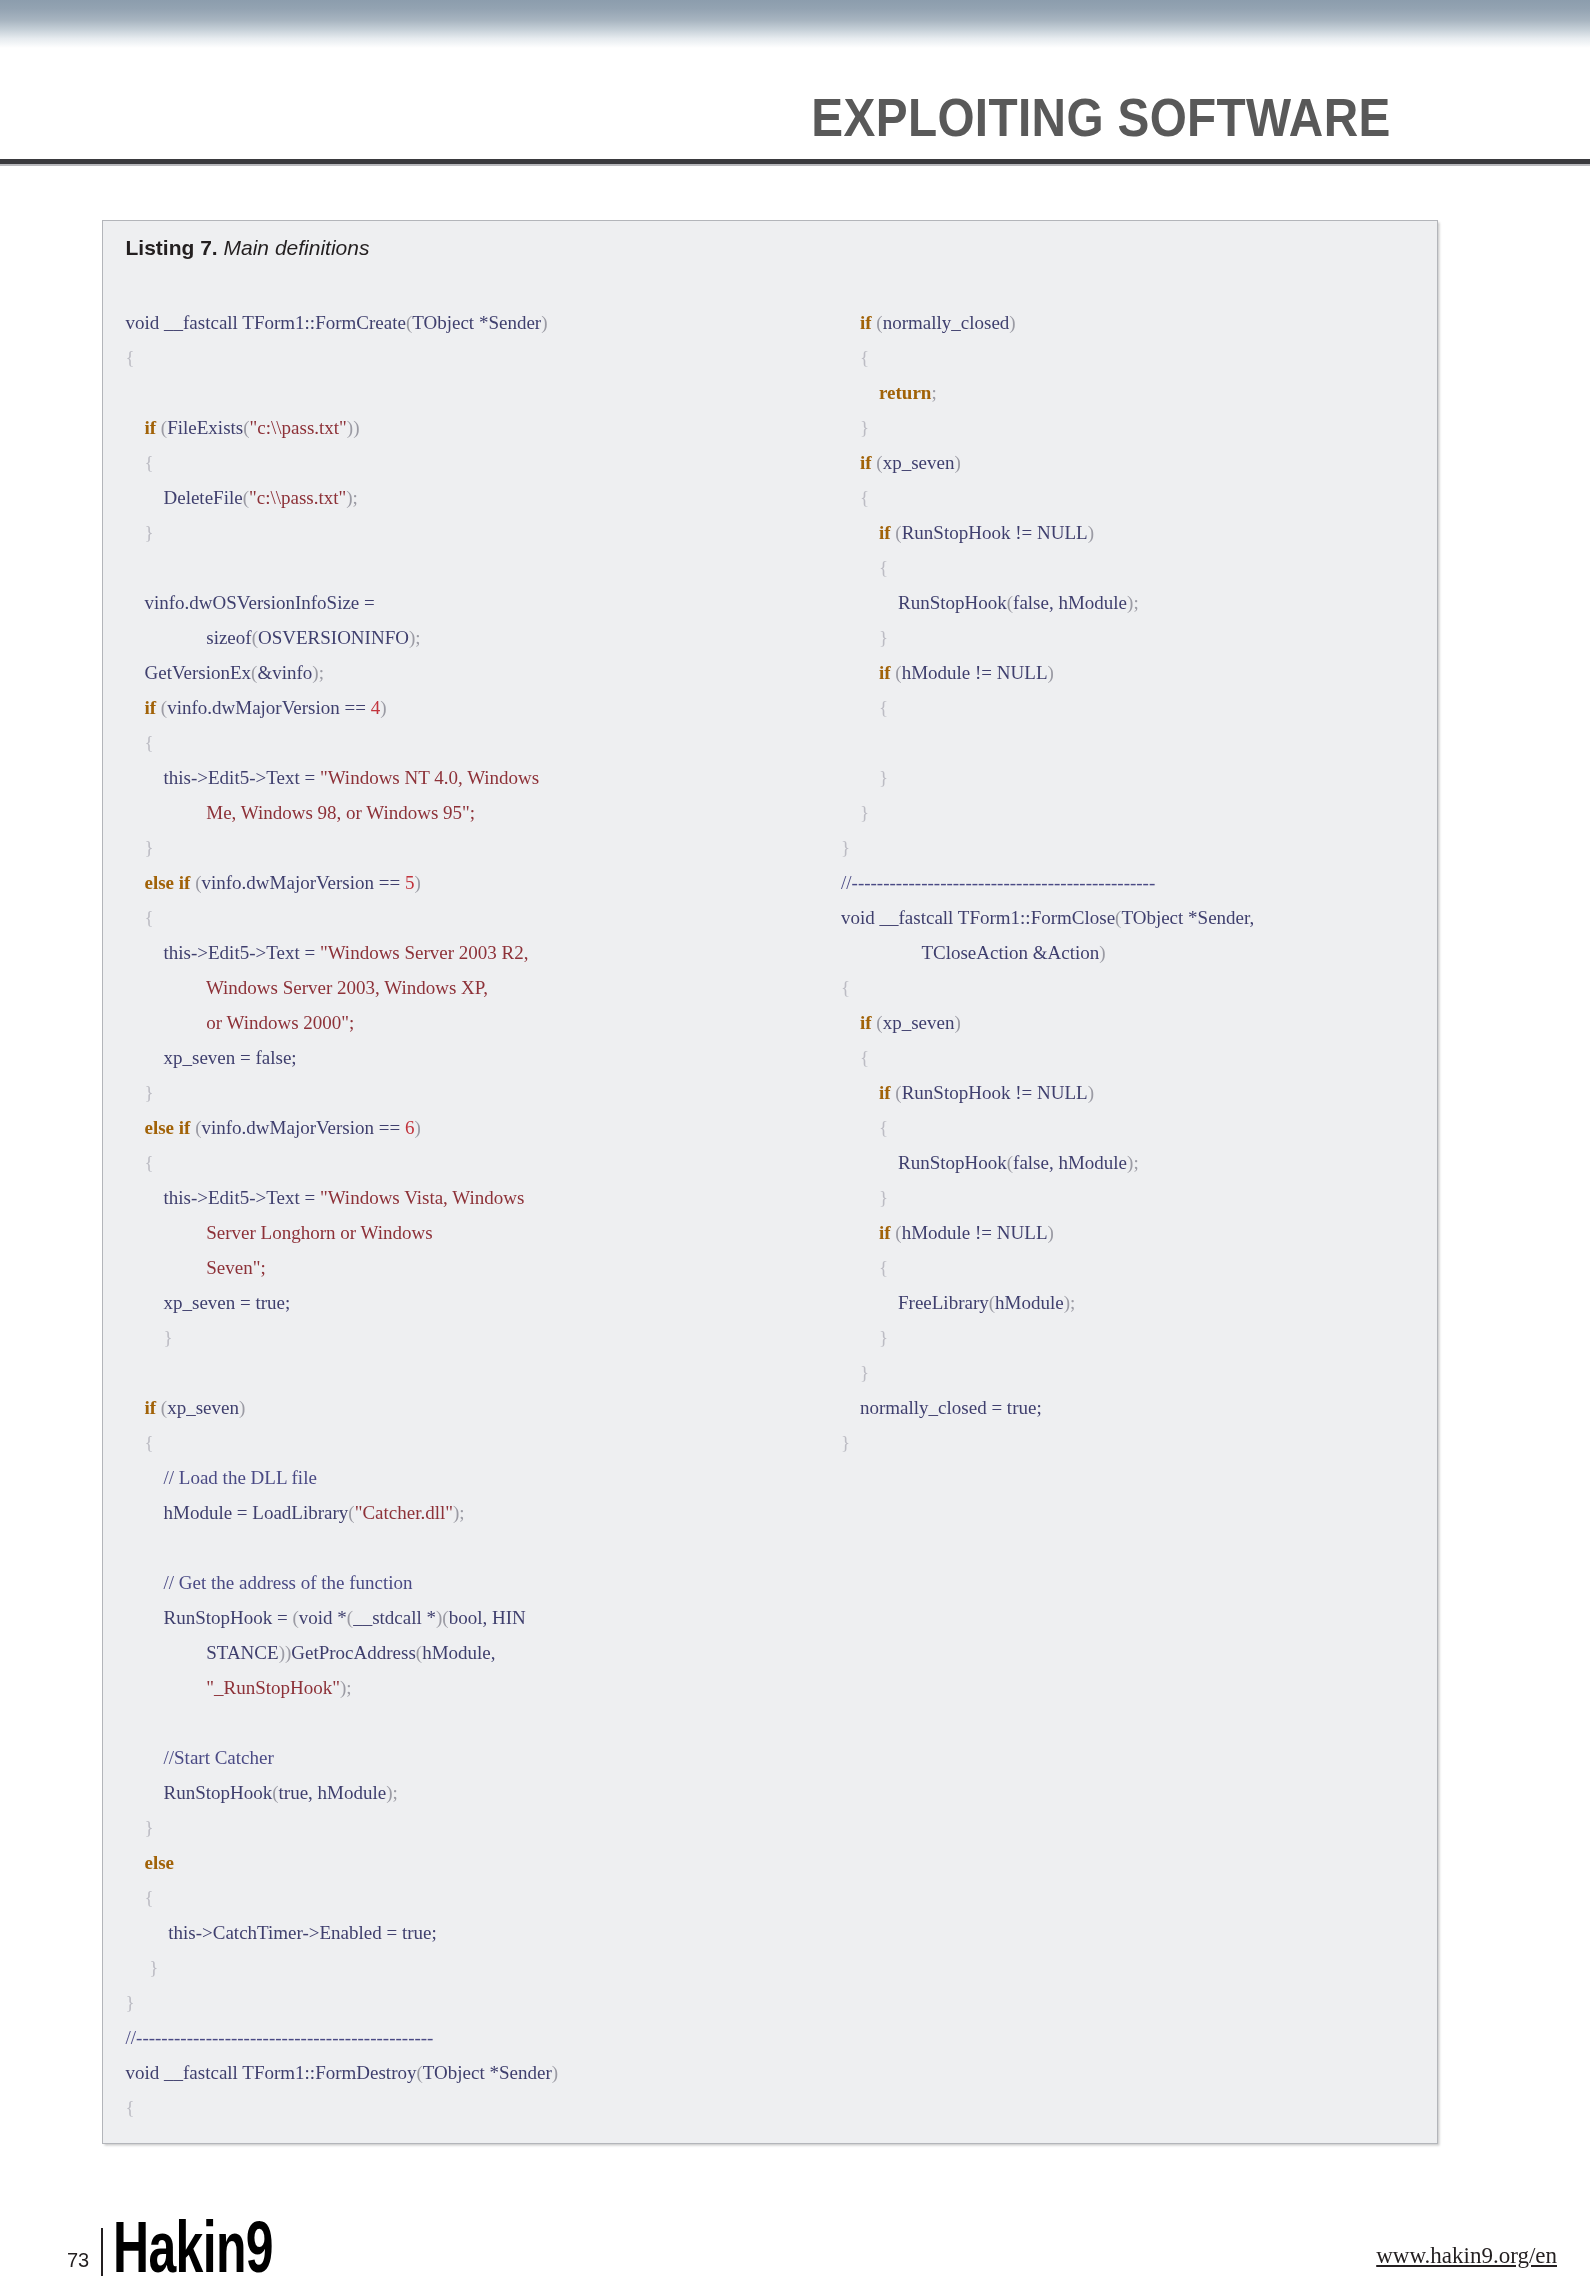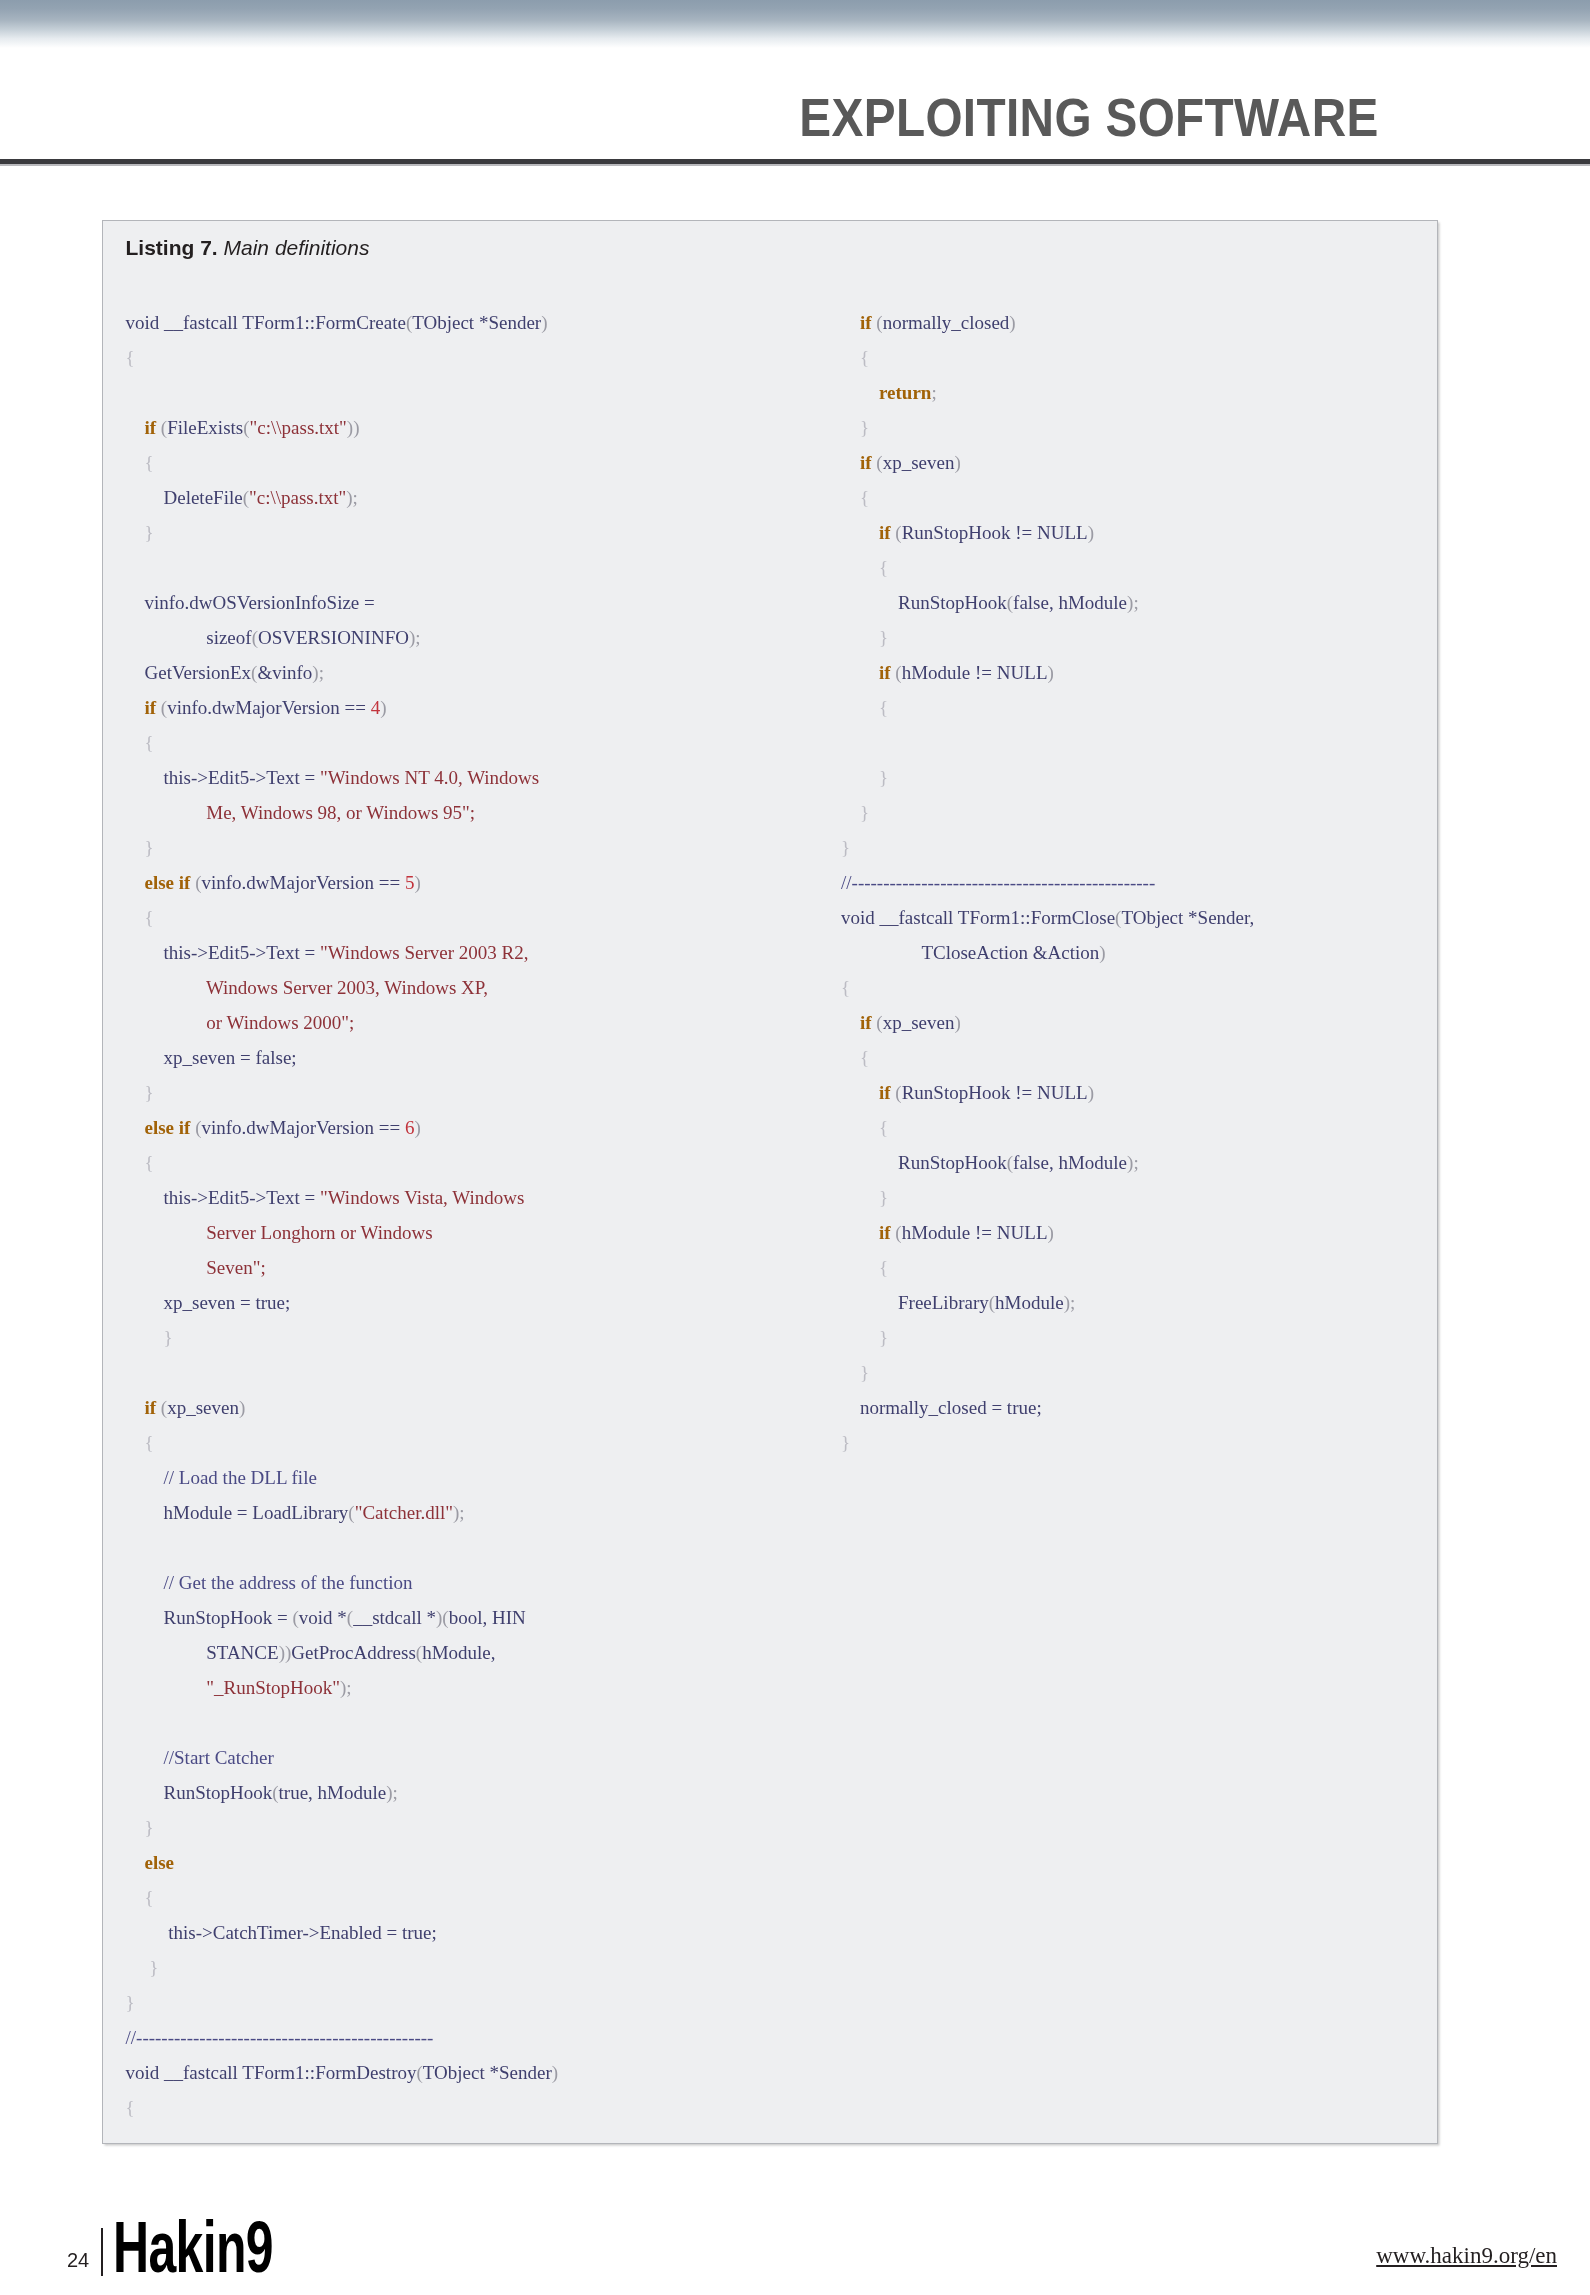--- a/index.html
+++ b/index.html
@@ -27,21 +27,21 @@
         #93a3b2 18%,
         #a7b4c0 42%,
         #c6d0d8 62%,
         #e6ebef 80%,
         #ffffff 100%);
   }
 
   
   .page-header {
     position: absolute;
-    left: 4px; top: 48px;
+    left: 16px; top: 48px;
     width: 1408px;
     height: 113px;
     box-sizing: border-box;
   }
   .page-header-title {
     position: absolute;
     right: 33px;
     bottom: 17px;
     font-family: "Liberation Sans", sans-serif;
     font-weight: 700;
@@ -196,18 +196,18 @@
   </div>
 
   <div class="code-columns">
     <pre class="code-col left" id="code-left"><span class="ln"><span class="t-id">void __fastcall TForm1::FormCreate</span><span class="t-punc">(</span><span class="t-id">TObject *Sender</span><span class="t-punc">)</span></span><span class="ln"><span class="t-brace">{</span></span><span class="ln"><span class="t-id"></span></span><span class="ln"><span class="t-id">    </span><span class="t-kw">if</span><span class="t-punc"> (</span><span class="t-id">FileExists</span><span class="t-punc">(</span><span class="t-str">"c:\\pass.txt"</span><span class="t-punc">))</span></span><span class="ln"><span class="t-brace">    {</span></span><span class="ln"><span class="t-id">        DeleteFile</span><span class="t-punc">(</span><span class="t-str">"c:\\pass.txt"</span><span class="t-punc">);</span></span><span class="ln"><span class="t-brace">    }</span></span><span class="ln"><span class="t-id"></span></span><span class="ln"><span class="t-id">    vinfo.dwOSVersionInfoSize =</span></span><span class="ln"><span class="t-id">                 sizeof</span><span class="t-punc">(</span><span class="t-id">OSVERSIONINFO</span><span class="t-punc">);</span></span><span class="ln"><span class="t-id">    GetVersionEx</span><span class="t-punc">(</span><span class="t-id">&amp;vinfo</span><span class="t-punc">);</span></span><span class="ln"><span class="t-id">    </span><span class="t-kw">if</span><span class="t-punc"> (</span><span class="t-id">vinfo.dwMajorVersion == </span><span class="t-num">4</span><span class="t-punc">)</span></span><span class="ln"><span class="t-brace">    {</span></span><span class="ln"><span class="t-id">        this-&gt;Edit5-&gt;Text = </span><span class="t-str">"Windows NT 4.0, Windows</span></span><span class="ln"><span class="t-str">                 Me, Windows 98, or Windows 95";</span></span><span class="ln"><span class="t-brace">    }</span></span><span class="ln"><span class="t-id">    </span><span class="t-kw">else if</span><span class="t-punc"> (</span><span class="t-id">vinfo.dwMajorVersion == </span><span class="t-num">5</span><span class="t-punc">)</span></span><span class="ln"><span class="t-brace">    {</span></span><span class="ln"><span class="t-id">        this-&gt;Edit5-&gt;Text = </span><span class="t-str">"Windows Server 2003 R2,</span></span><span class="ln"><span class="t-str">                 Windows Server 2003, Windows XP,</span></span><span class="ln"><span class="t-str">                 or Windows 2000";</span></span><span class="ln"><span class="t-id">        xp_seven = false;</span></span><span class="ln"><span class="t-brace">    }</span></span><span class="ln"><span class="t-id">    </span><span class="t-kw">else if</span><span class="t-punc"> (</span><span class="t-id">vinfo.dwMajorVersion == </span><span class="t-num">6</span><span class="t-punc">)</span></span><span class="ln"><span class="t-brace">    {</span></span><span class="ln"><span class="t-id">        this-&gt;Edit5-&gt;Text = </span><span class="t-str">"Windows Vista, Windows</span></span><span class="ln"><span class="t-str">                 Server Longhorn or Windows</span></span><span class="ln"><span class="t-str">                 Seven";</span></span><span class="ln"><span class="t-id">        xp_seven = true;</span></span><span class="ln"><span class="t-brace">        }</span></span><span class="ln"><span class="t-id"></span></span><span class="ln"><span class="t-id">    </span><span class="t-kw">if</span><span class="t-punc"> (</span><span class="t-id">xp_seven</span><span class="t-punc">)</span></span><span class="ln"><span class="t-brace">    {</span></span><span class="ln"><span class="t-cmt">        // Load the DLL file</span></span><span class="ln"><span class="t-id">        hModule = LoadLibrary</span><span class="t-punc">(</span><span class="t-str">"Catcher.dll"</span><span class="t-punc">);</span></span><span class="ln"><span class="t-id"></span></span><span class="ln"><span class="t-cmt">        // Get the address of the function</span></span><span class="ln"><span class="t-id">        RunStopHook = </span><span class="t-punc">(</span><span class="t-id">void *</span><span class="t-punc">(</span><span class="t-id">__stdcall *</span><span class="t-punc">)(</span><span class="t-id">bool, HIN</span></span><span class="ln"><span class="t-id">                 STANCE</span><span class="t-punc">))</span><span class="t-id">GetProcAddress</span><span class="t-punc">(</span><span class="t-id">hModule,</span></span><span class="ln"><span class="t-str">                 "_RunStopHook"</span><span class="t-punc">);</span></span><span class="ln"><span class="t-id"></span></span><span class="ln"><span class="t-cmt">        //Start Catcher</span></span><span class="ln"><span class="t-id">        RunStopHook</span><span class="t-punc">(</span><span class="t-id">true, hModule</span><span class="t-punc">);</span></span><span class="ln"><span class="t-brace">    }</span></span><span class="ln"><span class="t-id">    </span><span class="t-kw">else</span></span><span class="ln"><span class="t-brace">    {</span></span><span class="ln"><span class="t-id">         this-&gt;CatchTimer-&gt;Enabled = true;</span></span><span class="ln"><span class="t-brace">     }</span></span><span class="ln"><span class="t-brace">}</span></span><span class="ln"><span class="t-cmt">//-----------------------------------------------</span></span><span class="ln"><span class="t-id">void __fastcall TForm1::FormDestroy</span><span class="t-punc">(</span><span class="t-id">TObject *Sender</span><span class="t-punc">)</span></span><span class="ln"><span class="t-brace">{</span></span></pre>
     <pre class="code-col right" id="code-right"><span class="ln"><span class="t-id">    </span><span class="t-kw">if</span><span class="t-punc"> (</span><span class="t-id">normally_closed</span><span class="t-punc">)</span></span><span class="ln"><span class="t-brace">    {</span></span><span class="ln"><span class="t-id">        </span><span class="t-kw">return</span><span class="t-punc">;</span></span><span class="ln"><span class="t-brace">    }</span></span><span class="ln"><span class="t-id">    </span><span class="t-kw">if</span><span class="t-punc"> (</span><span class="t-id">xp_seven</span><span class="t-punc">)</span></span><span class="ln"><span class="t-brace">    {</span></span><span class="ln"><span class="t-id">        </span><span class="t-kw">if</span><span class="t-punc"> (</span><span class="t-id">RunStopHook != NULL</span><span class="t-punc">)</span></span><span class="ln"><span class="t-brace">        {</span></span><span class="ln"><span class="t-id">            RunStopHook</span><span class="t-punc">(</span><span class="t-id">false, hModule</span><span class="t-punc">);</span></span><span class="ln"><span class="t-brace">        }</span></span><span class="ln"><span class="t-id">        </span><span class="t-kw">if</span><span class="t-punc"> (</span><span class="t-id">hModule != NULL</span><span class="t-punc">)</span></span><span class="ln"><span class="t-brace">        {</span></span><span class="ln"><span class="t-id"></span></span><span class="ln"><span class="t-brace">        }</span></span><span class="ln"><span class="t-brace">    }</span></span><span class="ln"><span class="t-brace">}</span></span><span class="ln"><span class="t-cmt">//------------------------------------------------</span></span><span class="ln"><span class="t-id">void __fastcall TForm1::FormClose</span><span class="t-punc">(</span><span class="t-id">TObject *Sender,</span></span><span class="ln"><span class="t-id">                 TCloseAction &amp;Action</span><span class="t-punc">)</span></span><span class="ln"><span class="t-brace">{</span></span><span class="ln"><span class="t-id">    </span><span class="t-kw">if</span><span class="t-punc"> (</span><span class="t-id">xp_seven</span><span class="t-punc">)</span></span><span class="ln"><span class="t-brace">    {</span></span><span class="ln"><span class="t-id">        </span><span class="t-kw">if</span><span class="t-punc"> (</span><span class="t-id">RunStopHook != NULL</span><span class="t-punc">)</span></span><span class="ln"><span class="t-brace">        {</span></span><span class="ln"><span class="t-id">            RunStopHook</span><span class="t-punc">(</span><span class="t-id">false, hModule</span><span class="t-punc">);</span></span><span class="ln"><span class="t-brace">        }</span></span><span class="ln"><span class="t-id">        </span><span class="t-kw">if</span><span class="t-punc"> (</span><span class="t-id">hModule != NULL</span><span class="t-punc">)</span></span><span class="ln"><span class="t-brace">        {</span></span><span class="ln"><span class="t-id">            FreeLibrary</span><span class="t-punc">(</span><span class="t-id">hModule</span><span class="t-punc">);</span></span><span class="ln"><span class="t-brace">        }</span></span><span class="ln"><span class="t-brace">    }</span></span><span class="ln"><span class="t-id">    normally_closed = true;</span></span><span class="ln"><span class="t-brace">}</span></span></pre>
   </div>
 
 </div>
 
 <div class="page-footer">
-  <div class="folio">24</div>
+  <div class="folio">73</div>
   <div class="folio-rule"></div>
   <div class="brand">Hakin9</div>
   <div class="site-url">www.hakin9.org/en</div>
 </div>
 
 
 </body></html>

